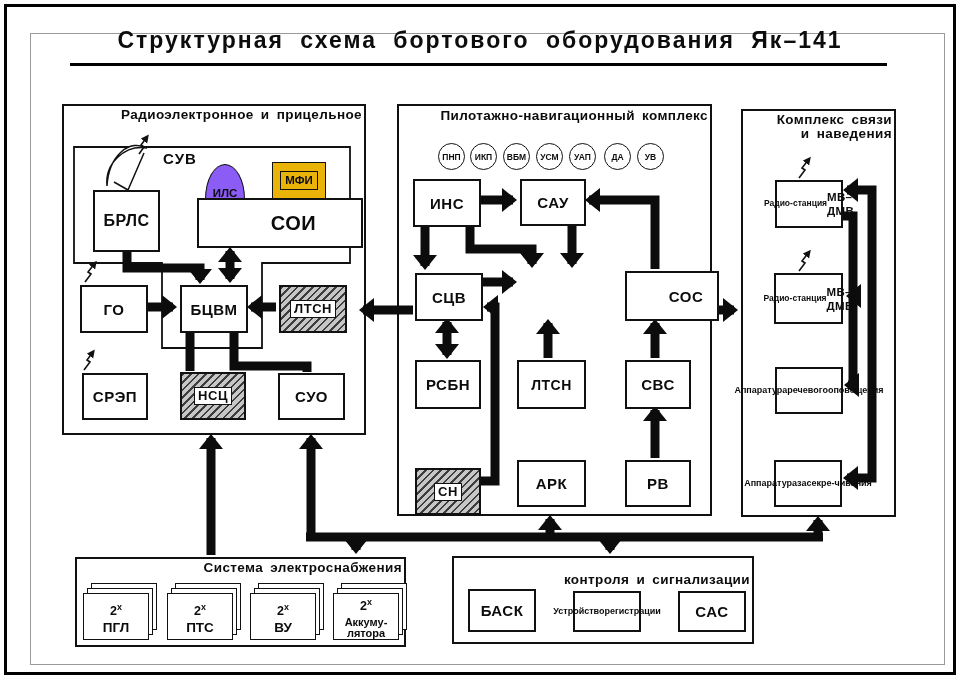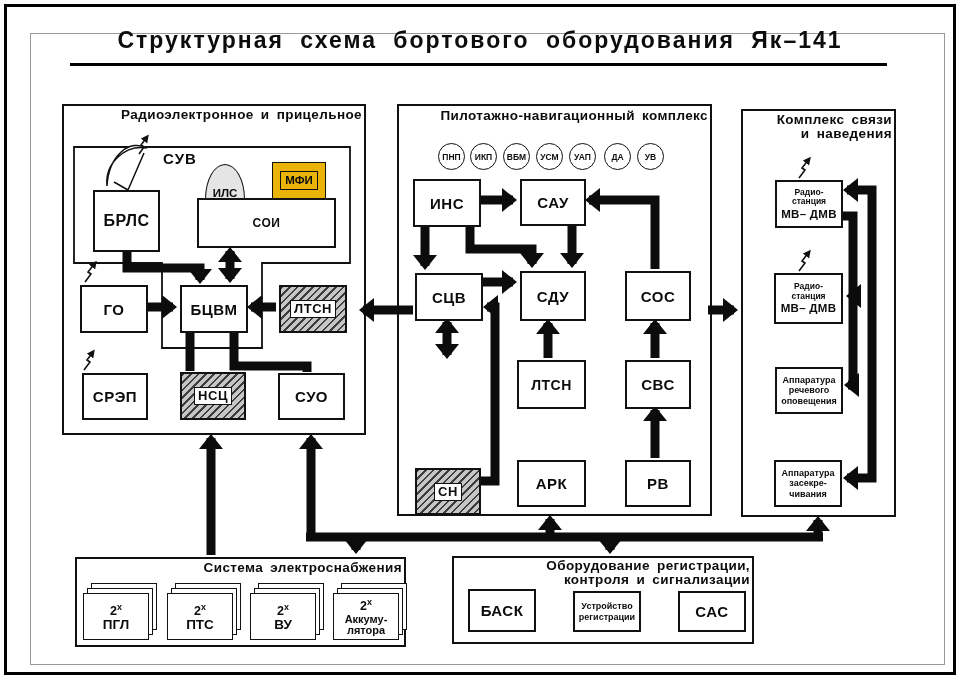--- a/index.html
+++ b/index.html
@@ -7,38 +7,38 @@
           font-family:"Liberation Sans","DejaVu Sans",sans-serif;color:#0c0c0c;}
   .frame{position:absolute;left:4px;top:4px;width:946px;height:665px;border:3px solid #000;background:#fff;}
   .innerframe{position:absolute;left:30px;top:33px;width:913px;height:630px;border:1px solid #9a9a9a;}
   .title{position:absolute;left:0;top:27px;width:960px;text-align:center;font-size:23px;font-weight:bold;
          letter-spacing:2px;word-spacing:8px;}
   .titleline{position:absolute;left:70px;top:63px;width:817px;height:3px;background:#000;}
   .sec{position:absolute;border:2px solid #111;background:transparent;}
   .sectitle{position:absolute;text-align:right;font-weight:bold;font-size:13.5px;letter-spacing:.4px;word-spacing:3px;line-height:15px;}
   .bx{position:absolute;border:2px solid #111;background:#fff;display:flex;align-items:center;justify-content:center;
       font-weight:bold;font-size:15px;letter-spacing:.5px;}
-  .bx.sm{flex-direction:column;font-size:9px;letter-spacing:0;line-height:10.5px;}
+  .bx.sm{flex-direction:row;font-size:9px;letter-spacing:0;line-height:10.5px;}
   .hatch{background:repeating-linear-gradient(135deg,#3d3d3d 0 1.8px,#c6c6c6 1.8px 5.4px);}
   .patch{background:#fff;border:1px solid #111;padding:0 3px;font-size:13px;font-weight:bold;line-height:16px;}
   .suvlabel{position:absolute;font-size:15px;font-weight:bold;letter-spacing:1px;}
-  .dome{position:absolute;border:1.8px solid #111;border-bottom:none;background:#e5e5e5;
+  .dome{position:absolute;border:1.8px solid #111;border-bottom:none;background:#8b5cf6;
         border-radius:50% 50% 0 0/100% 100% 0 0;display:flex;align-items:flex-end;justify-content:center;
         font-size:11.5px;font-weight:bold;}
   .mfiouter{position:absolute;border:1.8px solid #111;background:#eab308;display:flex;align-items:center;justify-content:center;}
   .mfiinner{border:1.4px solid #111;padding:2px 4px;font-size:11.5px;font-weight:bold;line-height:13px;}
   .circ{position:absolute;width:25px;height:25px;border:1.7px solid #111;border-radius:50%;background:#fff;
         display:flex;align-items:center;justify-content:center;font-size:8.5px;font-weight:bold;}
   .radioline1{font-size:8.5px;line-height:9.5px;font-weight:bold;}
   .radioline3{font-size:11.5px;line-height:14px;font-weight:bold;letter-spacing:.3px;}
   .unit{position:absolute;width:76px;height:57px;}
   .stack{position:absolute;width:64px;height:45px;border:1.6px solid #111;background:#fff;}
   .ubox{position:absolute;left:0;top:10px;width:64px;height:45px;border:1.8px solid #111;background:#fff;
         display:flex;flex-direction:column;align-items:center;justify-content:center;font-weight:bold;}
-  .qty{font-size:12.5px;line-height:13px;}
+  .qty{font-size:12.5px;line-height:19px;}
   .qty sup{font-size:9px;}
   .uname{font-size:13.5px;line-height:14px;}
   .uname.small{font-size:11px;line-height:11.5px;}
   svg.wires{position:absolute;left:0;top:0;z-index:3;pointer-events:none;}
   .lvl{z-index:4;}
 </style>
 </head>
 <body>
 
 <div class="canvas">
@@ -110,21 +110,21 @@
 
   <div class="sec" style="left:62px;top:104px;width:300px;height:327px;"></div>
   <div class="sectitle" style="left:62px;top:107px;width:300px;">Радиоэлектронное и прицельное</div>
   <div class="suvlabel lvl" style="left:163px;top:150px;position:absolute;">СУВ</div>
 
   <div class="bx lvl" style="left:93px;top:190px;width:63px;height:58px;font-size:16px;">БРЛС</div>
   <div class="dome lvl" style="left:205px;top:164px;width:38px;height:34px;">ИЛС</div>
   <div class="mfiouter lvl" style="left:272px;top:162px;width:52px;height:35px;">
     <div class="mfiinner">МФИ</div>
   </div>
-  <div class="bx lvl" style="left:197px;top:198px;width:135px;height:46px;font-size:12px;">СОИ</div>
+  <div class="bx lvl" style="left:197px;top:198px;width:135px;height:46px;font-size:20px;padding-left:27px;">СОИ</div>
   <div class="bx lvl" style="left:80px;top:285px;width:64px;height:44px;">ГО</div>
   <div class="bx lvl" style="left:180px;top:285px;width:64px;height:44px;">БЦВМ</div>
   <div class="bx hatch lvl" style="left:279px;top:285px;width:64px;height:44px;">
     <span class="patch">ЛТСН</span>
   </div>
   <div class="bx lvl" style="left:82px;top:373px;width:62px;height:43px;">СРЭП</div>
   <div class="bx hatch lvl" style="left:180px;top:372px;width:62px;height:44px;">
     <span class="patch">НСЦ</span>
   </div>
   <div class="bx lvl" style="left:278px;top:373px;width:63px;height:43px;">СУО</div>
@@ -136,22 +136,22 @@
   <div class="circ lvl" style="left:470px;top:143px;">ИКП</div>
   <div class="circ lvl" style="left:503px;top:143px;">ВБМ</div>
   <div class="circ lvl" style="left:536px;top:143px;">УСМ</div>
   <div class="circ lvl" style="left:569px;top:143px;">УАП</div>
   <div class="circ lvl" style="left:604px;top:143px;">ДА</div>
   <div class="circ lvl" style="left:637px;top:143px;">УВ</div>
 
   <div class="bx lvl" style="left:413px;top:179px;width:64px;height:44px;">ИНС</div>
   <div class="bx lvl" style="left:520px;top:179px;width:62px;height:43px;">САУ</div>
   <div class="bx lvl" style="left:415px;top:273px;width:64px;height:44px;">СЦВ</div>
-  <div class="bx lvl" style="left:520px;top:271px;width:62px;height:46px;">СДУ</div>
-  <div class="bx lvl" style="left:625px;top:271px;width:62px;height:46px;">СОС</div>
+  <div class="bx lvl" style="left:625px;top:271px;width:62px;height:46px;padding-left:28px;">СОС</div>
+  <div class="bx lvl" style="left:415px;top:360px;width:62px;height:45px;">РСБН</div>
   <div class="bx lvl" style="left:517px;top:360px;width:65px;height:45px;font-size:14px;">ЛТСН</div>
   <div class="bx lvl" style="left:625px;top:360px;width:62px;height:45px;">СВС</div>
   <div class="bx hatch lvl" style="left:415px;top:468px;width:62px;height:43px;">
     <span class="patch">СН</span>
   </div>
   <div class="bx lvl" style="left:517px;top:460px;width:65px;height:43px;">АРК</div>
   <div class="bx lvl" style="left:625px;top:460px;width:62px;height:43px;">РВ</div>
 
   <div class="sec" style="left:741px;top:109px;width:151px;height:404px;"></div>
   <div class="sectitle" style="left:741px;top:112px;width:151px;">Комплекс связи</div>
@@ -209,21 +209,20 @@
     <div class="stack" style="left:8px;top:0;"></div>
     <div class="stack" style="left:4px;top:5px;"></div>
     <div class="ubox">
       <div class="qty"><span>2</span><sup>х</sup></div>
       <div class="uname small">Аккуму-</div>
       <div class="uname small">лятора</div>
     </div>
   </div>
 
   <div class="sec" style="left:452px;top:556px;width:298px;height:84px;"></div>
-  <div class="sectitle" style="left:452px;top:558px;width:298px;">Оборудование регистрации,</div>
   <div class="sectitle" style="left:452px;top:572px;width:298px;">контроля и сигнализации</div>
 
   <div class="bx lvl" style="left:468px;top:589px;width:64px;height:39px;">БАСК</div>
   <div class="bx sm lvl" style="left:573px;top:591px;width:64px;height:37px;">
     <span>Устройство</span>
     <span>регистрации</span>
   </div>
   <div class="bx lvl" style="left:678px;top:591px;width:64px;height:37px;">САС</div>
 
 </div>

